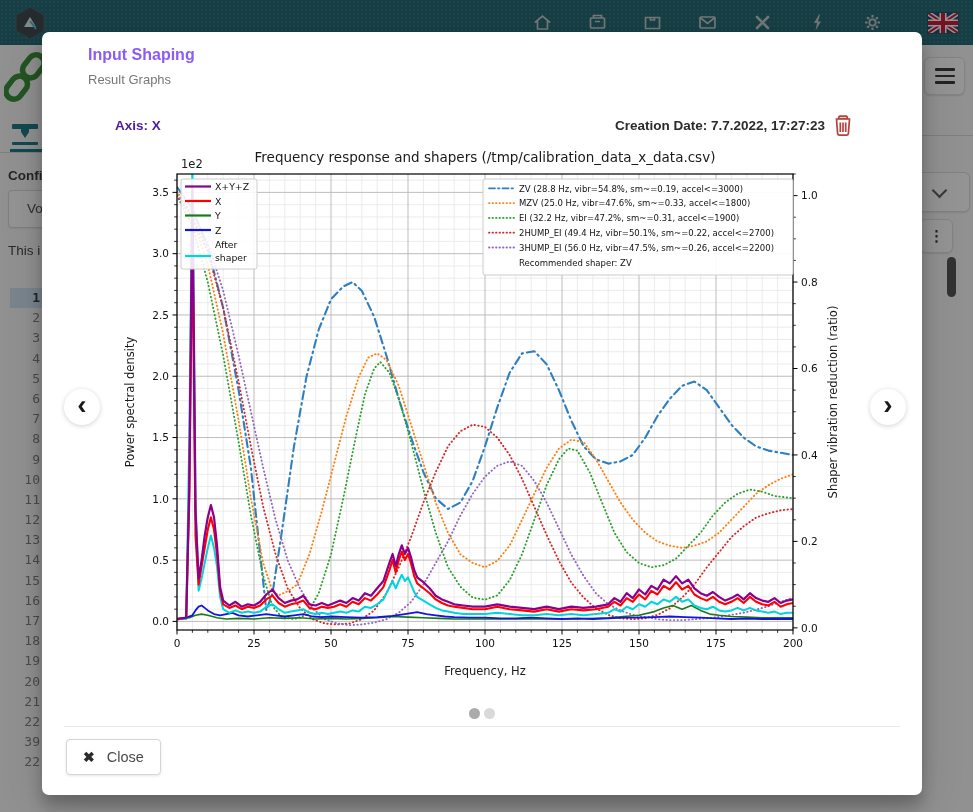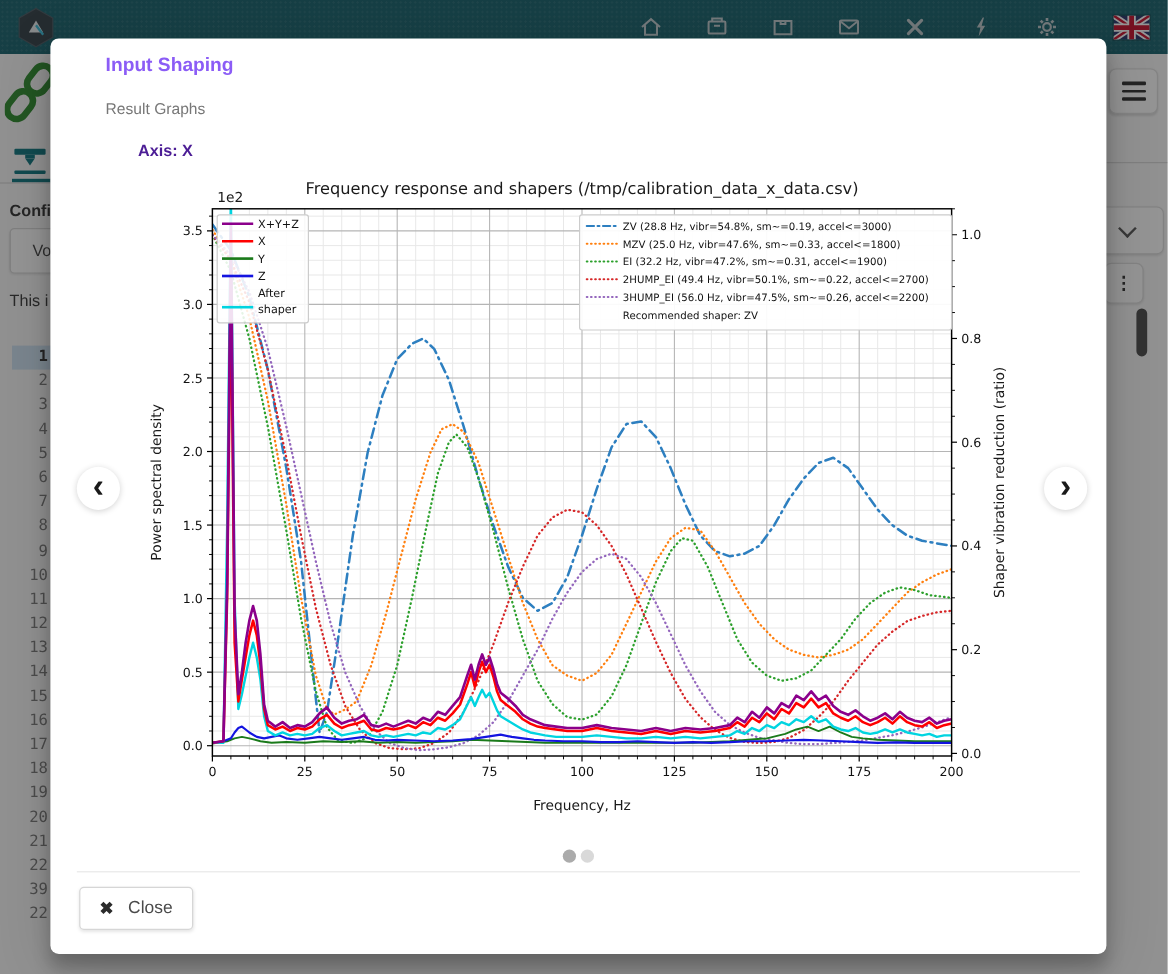--- a/index.html
+++ b/index.html
@@ -39,21 +39,21 @@
   .kebab-btn{position:absolute;left:920px;top:174px;width:31px;height:32px;background:#fff;border:1px solid #e0e0e0;
     border-radius:6px;box-shadow:0 1px 2px rgba(0,0,0,.1);display:flex;align-items:center;justify-content:center;
     font-size:15px;font-weight:bold;color:#333;cursor:pointer;}
   .scroll-thumb{position:absolute;left:947px;top:212px;width:9px;height:40px;background:#4b4b4b;border-radius:4.5px;cursor:pointer;}
   
   .scrim{position:absolute;inset:0;background:rgba(22,22,22,0.46);z-index:5;}
   
   .modal{position:absolute;left:42px;top:32px;width:880px;height:763px;background:#fff;border-radius:7px;z-index:10;
     box-shadow:0 11px 15px rgba(0,0,0,.24),0 9px 46px rgba(0,0,0,.14);}
   .modal-title{position:absolute;left:46px;top:14px;font-size:16px;font-weight:600;color:#8b5cf6;}
-  .modal-subtitle{position:absolute;left:46px;top:51px;font-size:13px;color:#777;}
+  .modal-subtitle{position:absolute;left:46px;top:40px;font-size:13px;color:#777;}
   .meta-row{position:absolute;left:73px;top:80px;width:738px;height:26px;display:flex;
     justify-content:space-between;align-items:center;}
   .axis-label{font-size:13.5px;font-weight:bold;color:#4c1d95;}
   .meta-right{display:flex;align-items:center;gap:8px;}
   .creation-label{font-size:13.5px;font-weight:bold;color:#2b2b2b;}
   .trash{width:20px;height:23px;cursor:pointer;}
   .chart-wrap{position:absolute;left:73px;top:111px;width:738px;height:554px;background:#fff;}
   .nav-arrow{position:absolute;width:36px;height:36px;border-radius:50%;background:#fff;
     box-shadow:0 1px 5px rgba(0,0,0,.18);display:flex;align-items:center;justify-content:center;
     font-size:28px;font-weight:700;color:#1a1a1a;cursor:pointer;line-height:30px;padding-bottom:4px;box-sizing:border-box;}
@@ -189,20 +189,28 @@
 </div>
 
 <div class="scrim"></div>
 
 <div class="modal">
   <div class="modal-title">Input Shaping</div>
   <div class="modal-subtitle">Result Graphs</div>
 
   <div class="meta-row">
     <span class="axis-label">Axis: X</span>
+    <span class="meta-right">
+      <span class="creation-label">Creation Date: 7.7.2022, 17:27:23</span>
+      <svg class="trash" viewBox="0 0 20 23" fill="none" stroke="#b3433c" stroke-width="1.7">
+        <path d="M7 2.2 h6 M7 2.2 a1.3 1.3 0 0 0 -1.3 1.3 v1 h8.6 v-1 a1.3 1.3 0 0 0 -1.3 -1.3"></path>
+        <path d="M3.5 5 h13 l-1.1 14.3 a2 2 0 0 1 -2 1.8 h-6.8 a2 2 0 0 1 -2 -1.8 z"></path>
+        <path d="M7.3 8.5 v9.5 M10 8.5 v9.5 M12.7 8.5 v9.5"></path>
+      </svg>
+    </span>
   </div>
 
   <div class="chart-wrap">
     <svg width="738" height="554" viewBox="0 0 738 554">
         <rect x="62" y="31" width="616" height="456" fill="#ffffff"></rect>
         <line x1="77.4" y1="31" x2="77.4" y2="487" stroke="#e7e7e7" stroke-width="0.8"></line>
         <line x1="92.8" y1="31" x2="92.8" y2="487" stroke="#e7e7e7" stroke-width="0.8"></line>
         <line x1="108.19999999999999" y1="31" x2="108.19999999999999" y2="487" stroke="#e7e7e7" stroke-width="0.8"></line>
         <line x1="123.6" y1="31" x2="123.6" y2="487" stroke="#e7e7e7" stroke-width="0.8"></line>
         <line x1="154.39999999999998" y1="31" x2="154.39999999999998" y2="487" stroke="#e7e7e7" stroke-width="0.8"></line>

